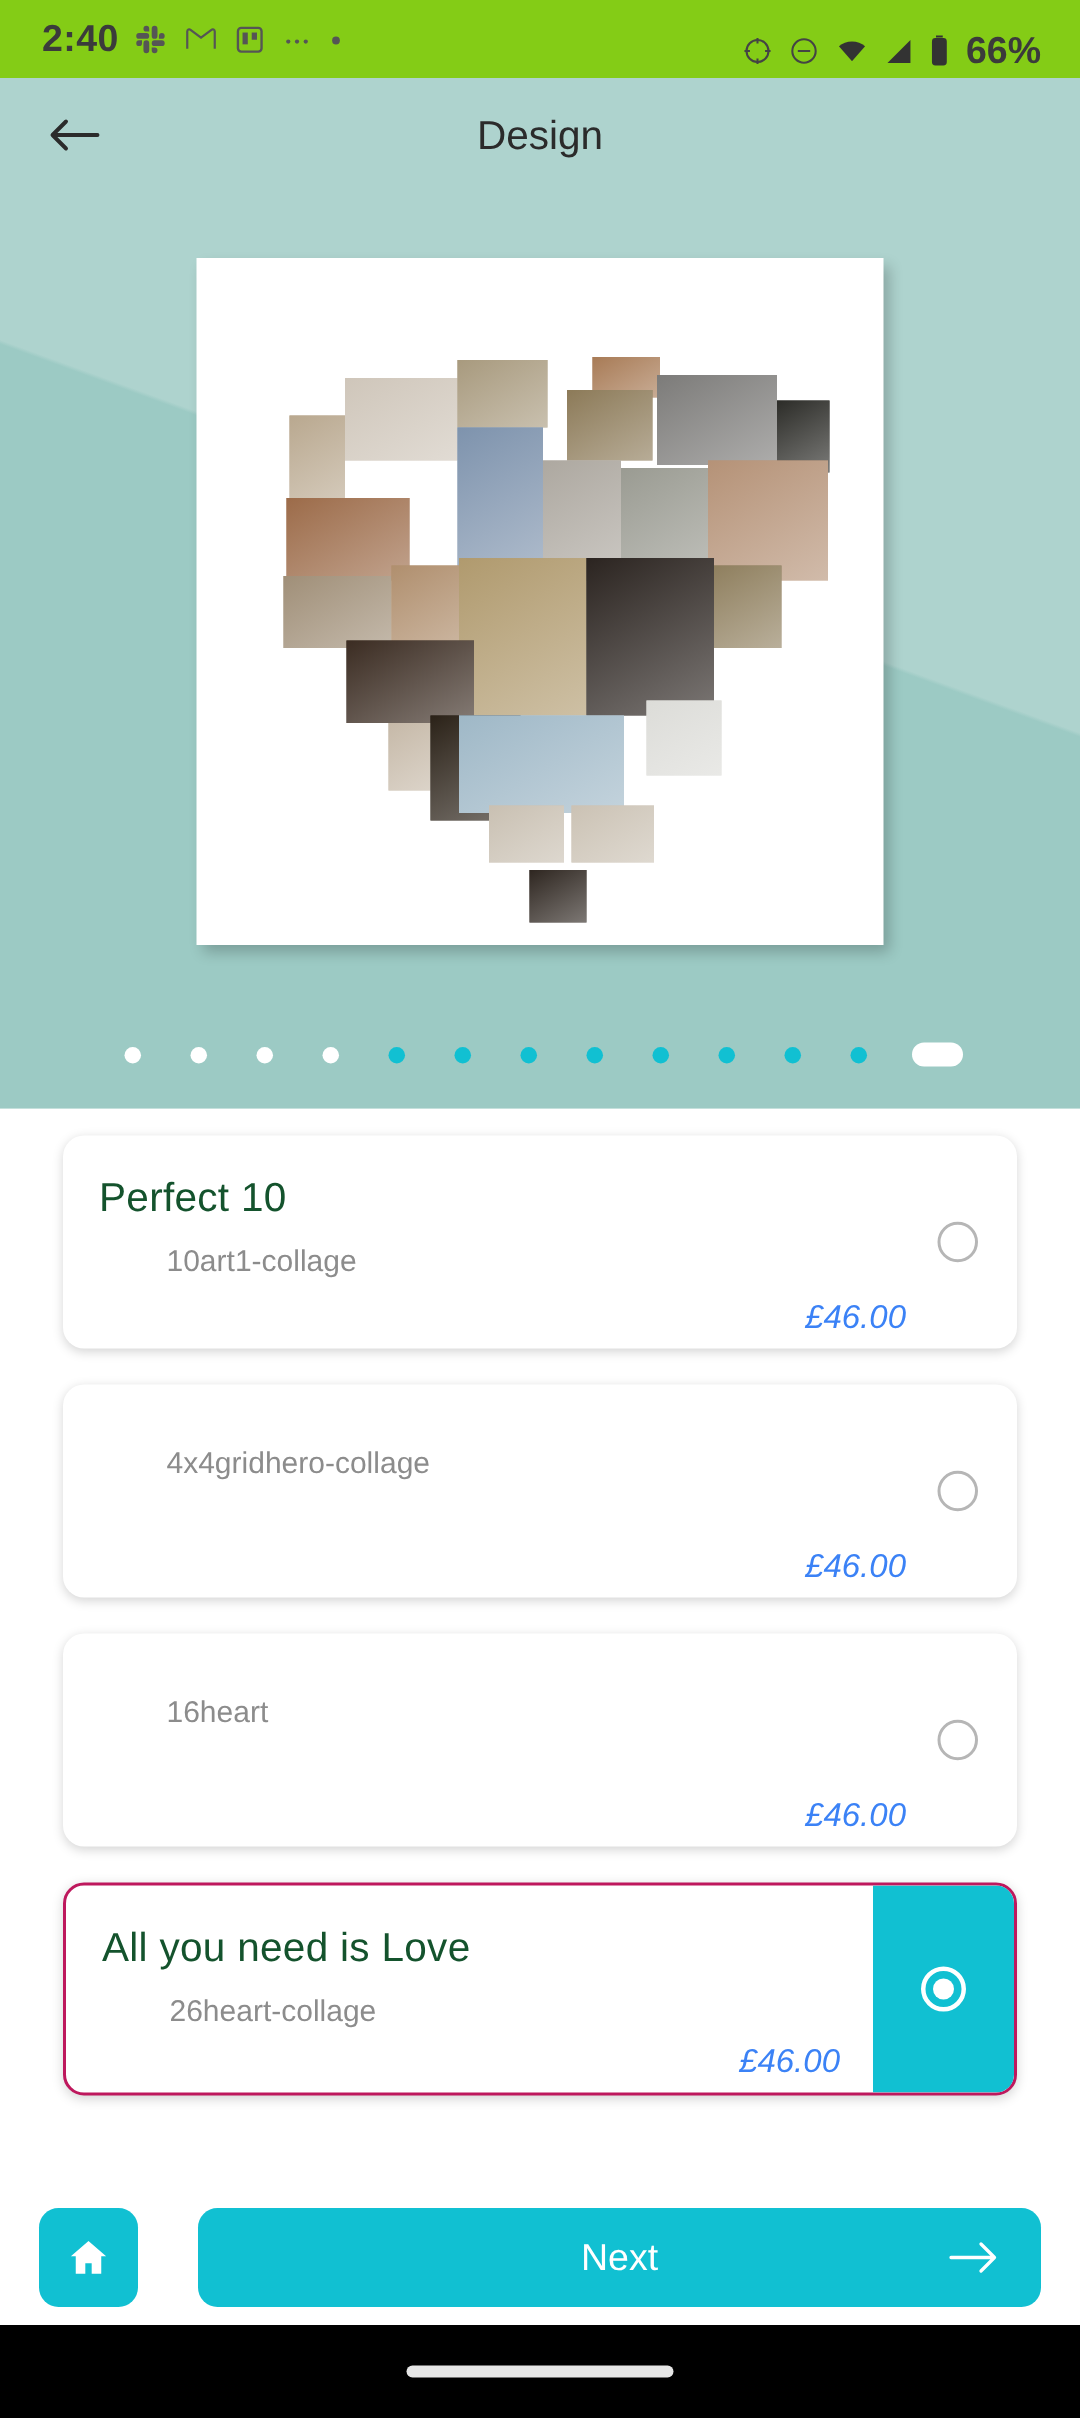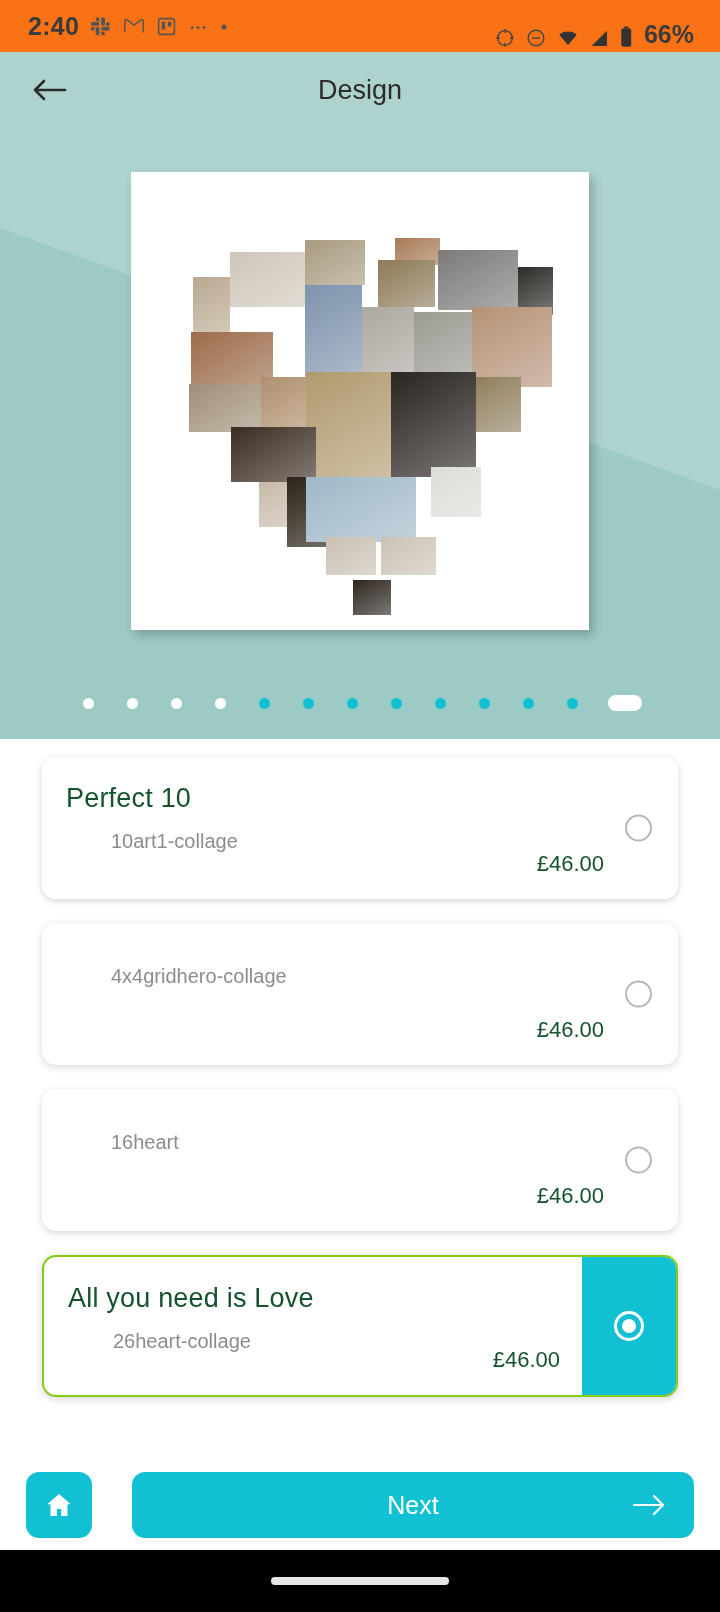--- a/index.html
+++ b/index.html
@@ -6,27 +6,27 @@
   html, body {
     width: 720px; height: 1612px;
     background: #ffffff;
     font-family: "Liberation Sans", sans-serif;
     overflow: hidden;
   }
   .phone { position: relative; width: 720px; height: 1612px; background: #ffffff; }
 
   
   .statusbar {
-    height: 52px; background: #f97316;
+    height: 52px; background: #84cc16;
     display: flex; align-items: center; justify-content: space-between;
     padding: 0 26px 0 28px;
   }
   .sb-left { display: flex; align-items: center; gap: 11px; }
   .sb-time { font-size: 25px; font-weight: 700; color: #3b3b3b; letter-spacing: .3px; }
-  .sb-right { display: flex; align-items: flex-end; gap: 9px; margin-top: 16px; }
+  .sb-right { display: flex; align-items: center; gap: 9px; margin-top: 16px; }
   .sb-batt-text { font-size: 25px; font-weight: 700; color: #3b3b3b; margin-left: 2px; }
   .ico { display: inline-flex; align-items: center; justify-content: center; }
 
   
   .hero {
     position: relative; height: 687px; overflow: hidden;
     background: #a5cfc9;
   }
   .hero-diag {
     position: absolute; left: 0; top: 0; width: 100%; height: 100%;
@@ -70,33 +70,33 @@
   .card-outer { padding: 0 42px; margin-bottom: 24px; position: relative; }
   .card {
     position: relative; background: #ffffff; border-radius: 14px;
     box-shadow: 0 2px 7px rgba(0,0,0,.17);
     height: 142px; padding: 26px 30px 0 24px; overflow: hidden;
     cursor: pointer;
   }
   .card-title { font-size: 27px; color: #14532d; letter-spacing: .2px; }
   .card-sub { font-size: 20px; color: #8c8c8c; margin-top: 16px; margin-left: 45px; }
   .card-price {
-    position: absolute; right: 74px; bottom: 22px;
-    font-size: 22px; color: #14532d;
+    position: absolute; right: 74px; bottom: 8px;
+    font-size: 22px; color: #3b82f6; font-style: italic;
   }
   .radio-unsel {
     position: absolute; right: 26px; top: 50%; transform: translateY(-50%);
     width: 27px; height: 27px; border: 2px solid #b6b6b6; border-radius: 50%;
     background: transparent;
   }
 
   
   .card-outer.selected { padding: 0 42px; }
   .card.selected {
-    border: 2px solid #84cc16; padding-right: 0;
+    border: 2px solid #be185d; padding-right: 0;
     box-shadow: 0 2px 8px rgba(0,0,0,.17);
   }
   .sel-panel {
     position: absolute; right: 0; top: 0; bottom: 0; width: 94px;
     background: #11c0d2; display: flex; align-items: center; justify-content: center;
     border-radius: 0 11px 11px 0;
   }
   .radio-sel {
     width: 30px; height: 30px; border: 3px solid #ffffff; border-radius: 50%;
     display: flex; align-items: center; justify-content: center;

